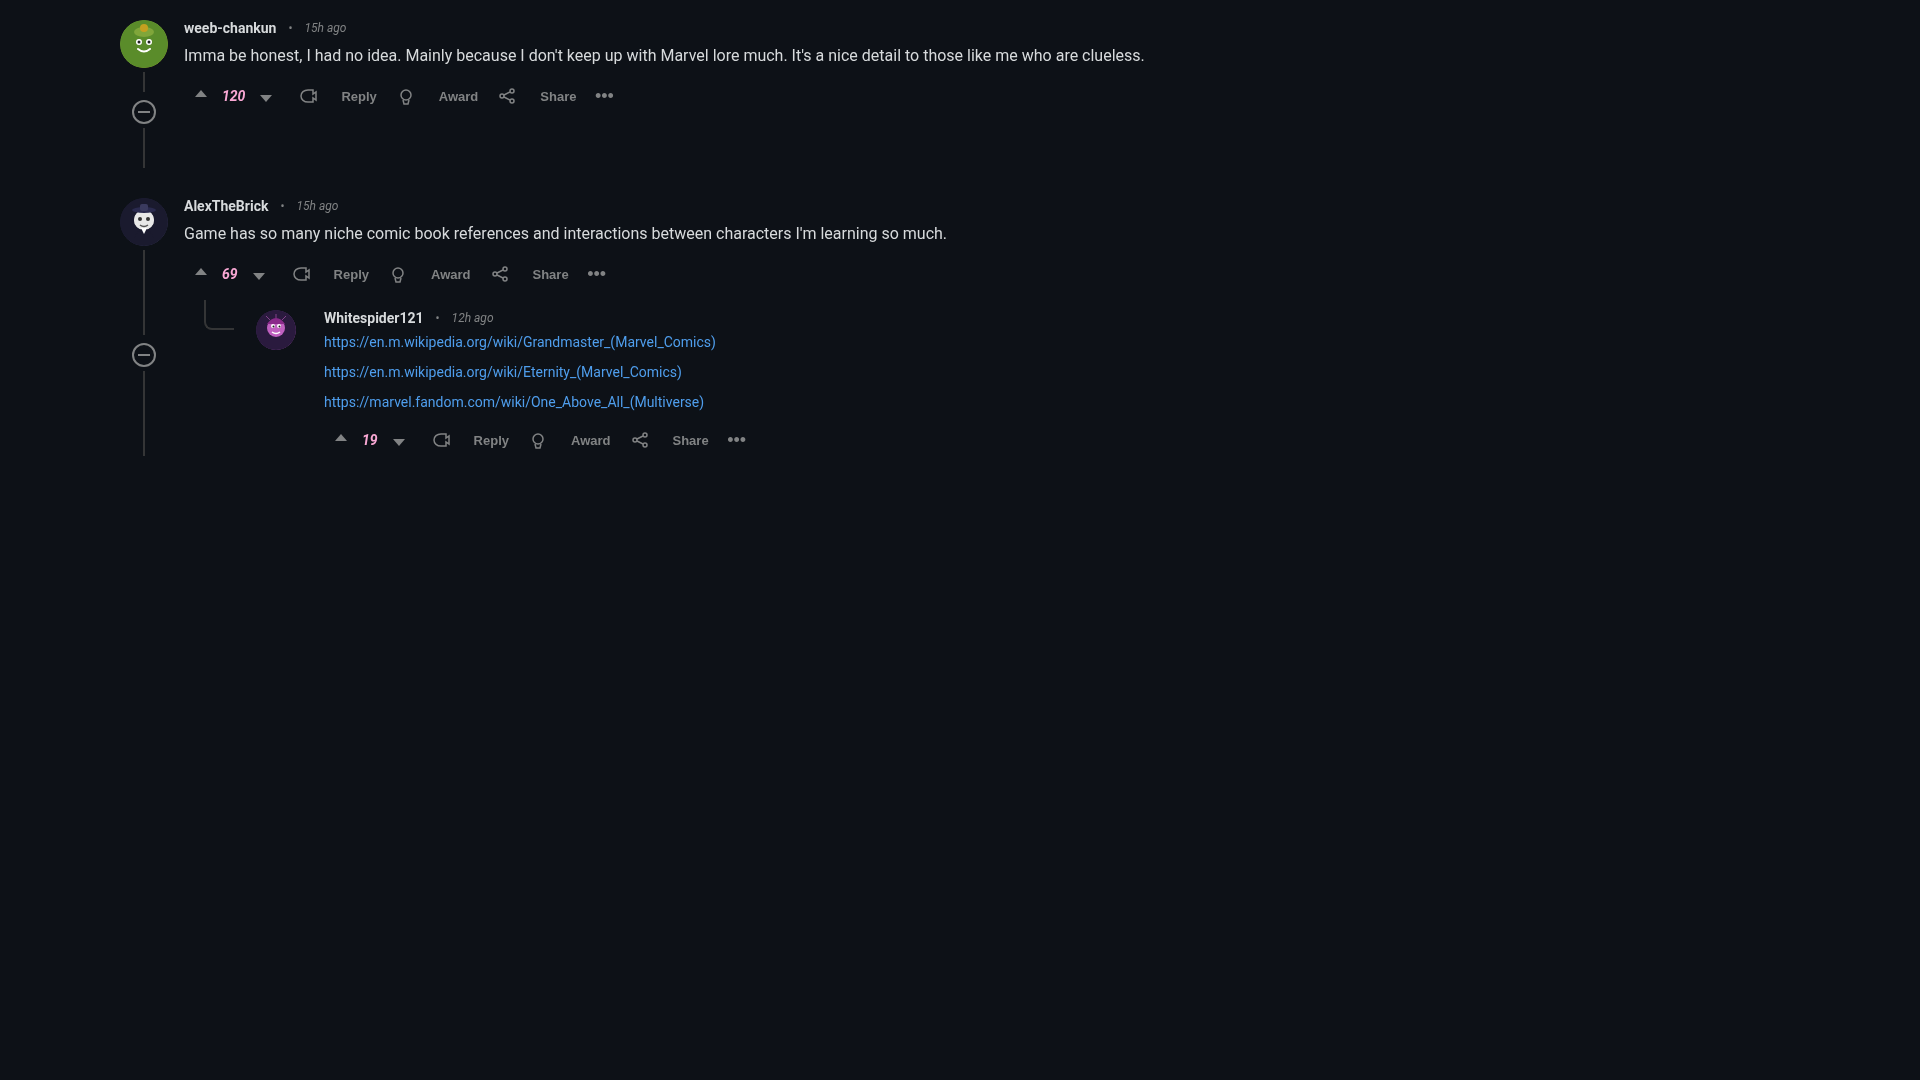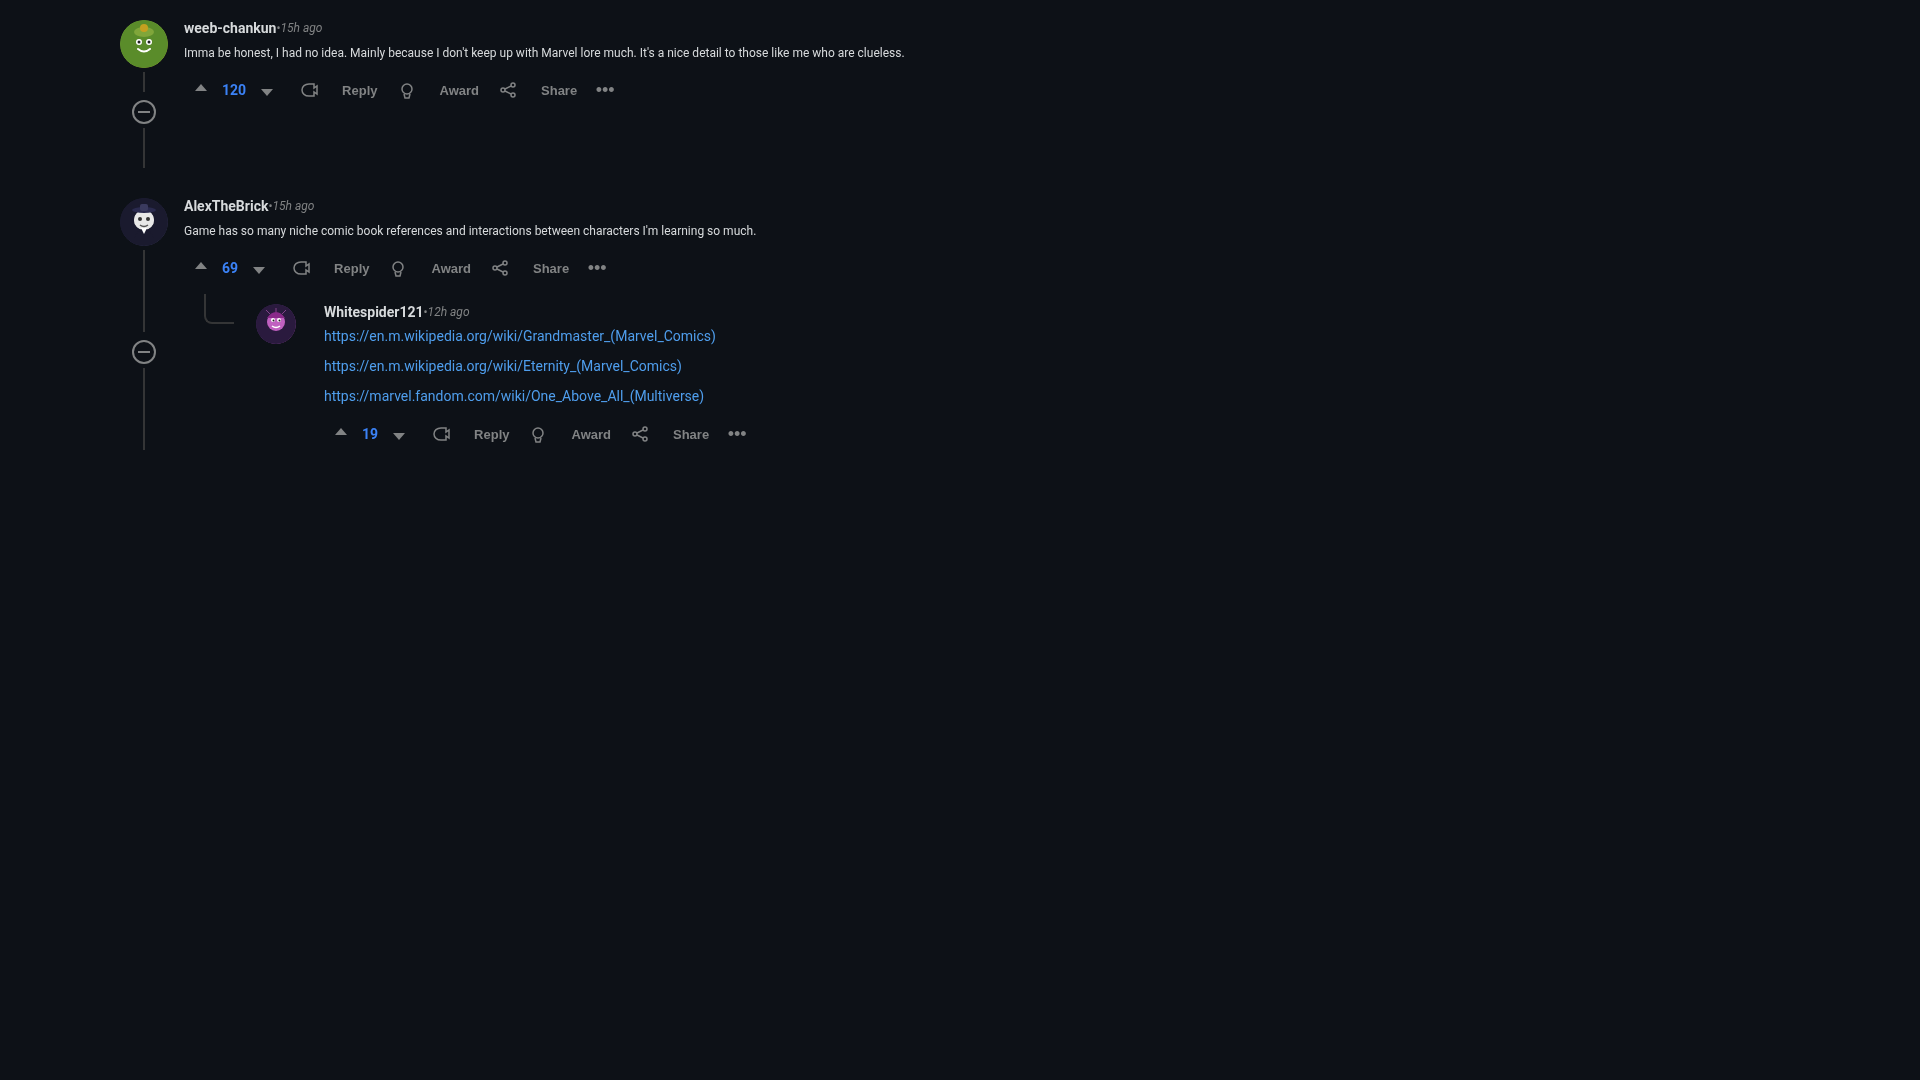--- a/index.html
+++ b/index.html
@@ -89,21 +89,21 @@
       background: transparent;
     }
 
     .comment-content {
       flex: 1;
     }
 
     .comment-header {
       display: flex;
       align-items: center;
-      gap: 0;
+      gap: 12px;
       margin-bottom: 8px;
     }
 
     .username {
       font-weight: 700;
       font-size: 14px;
       color: #d7dadc;
     }
 
     .dot-separator {
@@ -111,21 +111,21 @@
       font-size: 12px;
     }
 
     .timestamp {
       color: #818384;
       font-size: 12px;
       font-style: italic;
     }
 
     .comment-text {
-      font-size: 12px;
+      font-size: 16px;
       line-height: 1.5;
       color: #d7dadc;
       margin-bottom: 12px;
     }
 
     .action-bar {
       display: flex;
       align-items: center;
       gap: 4px;
       margin-top: 8px;
@@ -149,21 +149,22 @@
       color: #818384;
       cursor: pointer;
       font-size: 13px;
       font-weight: 700;
       transition: background 0.1s;
     }
 
     .vote-count {
       font-size: 14px;
       font-weight: 700;
-      color: #3b82f6;
+      color: #f9a8d4;
+      font-style: italic;
     }
 
     .more-btn {
       width: 32px;
       height: 32px;
       border-radius: 4px;
       border: none;
       background: transparent;
       color: #818384;
       cursor: pointer;

